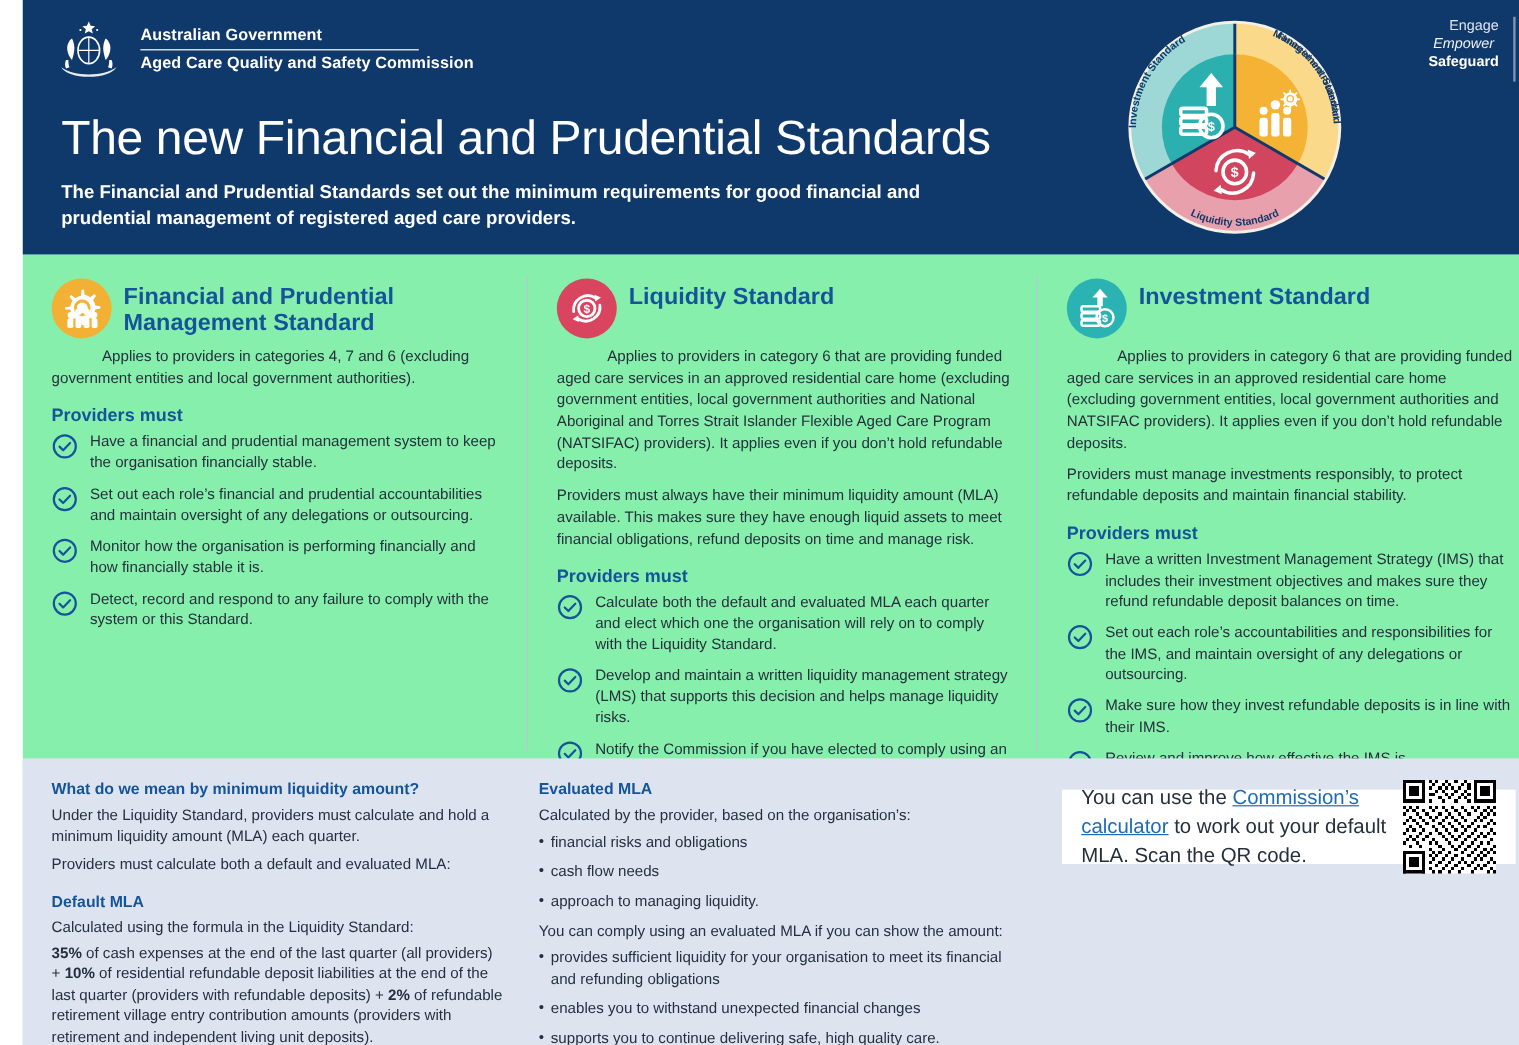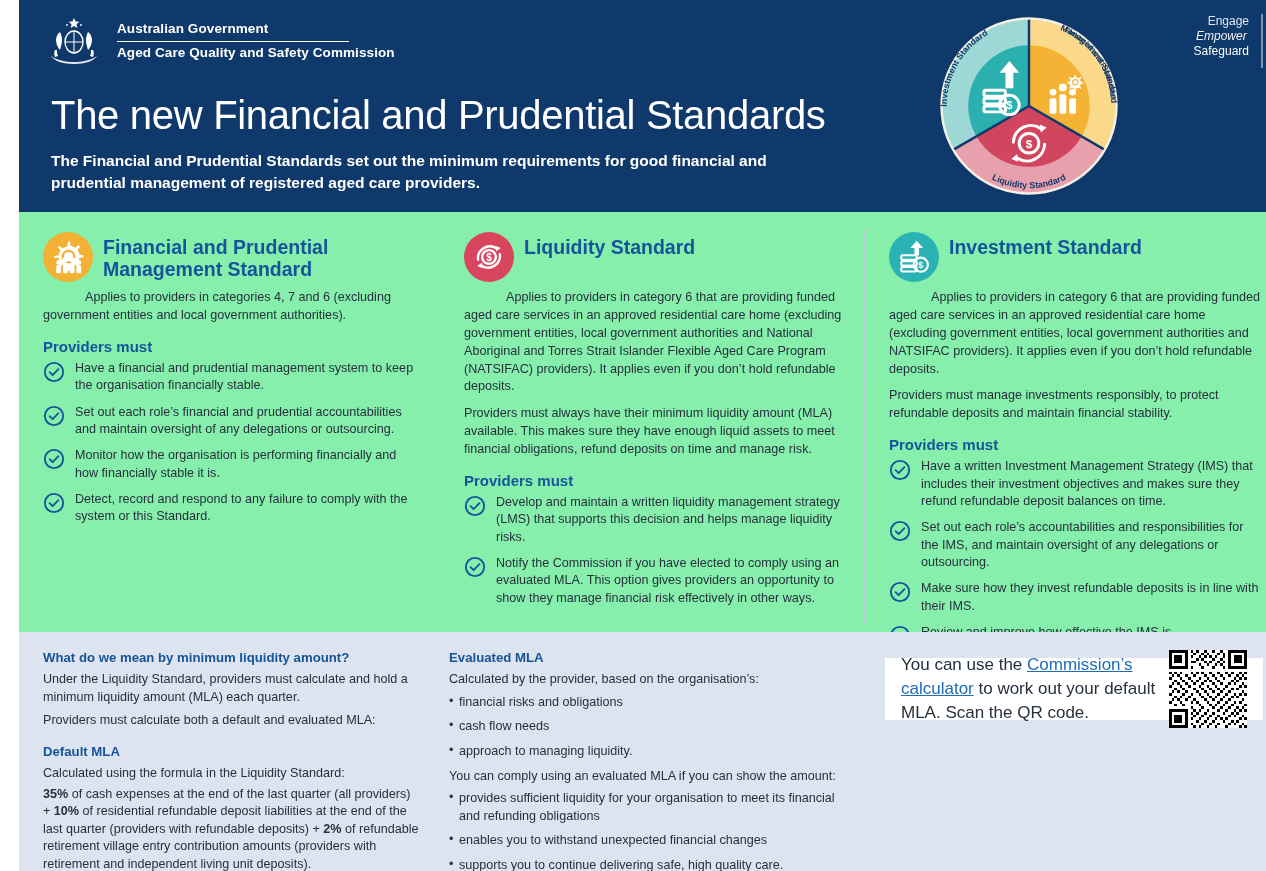--- a/index.html
+++ b/index.html
@@ -46,21 +46,21 @@
   .tagline {
     position: absolute; top: 14px; right: 22px;
     text-align: right; line-height: 1.25;
     padding-right: 12px;
     border-right: 2px solid #7d93b4;
     height: 54px;
   }
   .tagline div { font-size: 12px; }
   .tag-engage { font-weight: normal; color:#dfe6f0; }
   .tag-empower { font-style: italic; color:#eef2f7;text-align:center; }
-  .tag-safeguard { font-weight: normal; color:#ffffff; }
+  .tag-safeguard { font-weight: bold; color:#ffffff; }
 
   .wheel { position: absolute; top: 8px; left: 912px; width: 196px; height: 196px; }
 
   
   .columns {
     display: flex;
     padding: 18px 0 0 0;
     height: 413px;
   }
   .col { padding: 0 22px 0 24px; position: relative; }
@@ -335,20 +335,29 @@
           </svg>
         </span>
         <div class="std-title">Liquidity Standard</div>
       </div>
       <div class="std-body">
         <p class="first">Applies to providers in category 6 that are providing funded aged care services in an approved residential care home (excluding government entities, local government authorities and National Aboriginal and Torres Strait Islander Flexible Aged Care Program (NATSIFAC) providers). It applies even if you don’t hold refundable deposits.</p>
         <p>Providers must always have their minimum liquidity amount (MLA) available. This makes sure they have enough liquid assets to meet financial obligations, refund deposits on time and manage risk.</p>
       </div>
       <div class="providers-must">Providers must</div>
       <ul class="checks">
+        <li>
+          <span class="tick">
+              <svg viewBox="0 0 24 24" width="22" height="22">
+                <circle cx="12" cy="12" r="10" fill="none" stroke="#15549a" stroke-width="2"></circle>
+                <path d="M7.2 12.2 l3.3 3.3 6.3-6.6" fill="none" stroke="#15549a" stroke-width="2" stroke-linecap="round" stroke-linejoin="round"></path>
+              </svg>
+            </span>
+          <span class="li-text">Calculate both the default and evaluated MLA each quarter and elect which one the organisation will rely on to comply with the Liquidity Standard.</span>
+        </li>
         <li>
           <span class="tick">
               <svg viewBox="0 0 24 24" width="22" height="22">
                 <circle cx="12" cy="12" r="10" fill="none" stroke="#15549a" stroke-width="2"></circle>
                 <path d="M7.2 12.2 l3.3 3.3 6.3-6.6" fill="none" stroke="#15549a" stroke-width="2" stroke-linecap="round" stroke-linejoin="round"></path>
               </svg>
             </span>
           <span class="li-text">Develop and maintain a written liquidity management strategy (LMS) that supports this decision and helps manage liquidity risks.</span>
         </li>
         <li>

